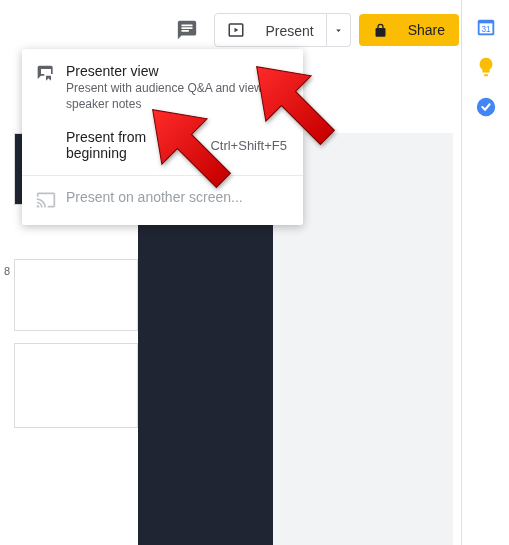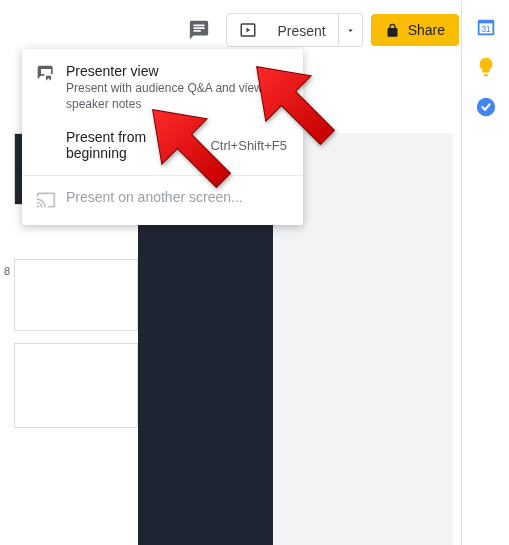--- a/index.html
+++ b/index.html
@@ -4,21 +4,21 @@
 <style>
 * { box-sizing: border-box; margin: 0; padding: 0; }
 body { font-family: Arial, sans-serif; font-size: 13px; color: #3c4043; width: 509px; height: 545px; overflow: hidden; position: relative; background: #fff; }
 
 .toolbar { position: absolute; top: 8px; right: 8px; display: flex; align-items: center; gap: 8px; height: 44px; }
 .icon-btn { width: 38px; height: 38px; border-radius: 4px; display: flex; align-items: center; justify-content: center; cursor: pointer; }
 .icon-btn.comments { background: transparent; }
 .present-group { display: flex; }
 .present-btn { display: flex; align-items: flex-end; gap: 20px; border: 1px solid #dadce0; border-radius: 4px 0 0 4px; padding: 7px 12px; background: #fff; cursor: pointer; font-size: 14px; color: #3c4043; }
 .present-drop { border: 1px solid #dadce0; border-left: none; border-radius: 0 4px 4px 0; padding: 6px 6px; background: #fff; cursor: pointer; display: flex; align-items: center; }
-.share-btn { display: flex; align-items: center; gap: 8px; background: #fbbc04; border-radius: 4px; padding: 8px 14px; cursor: pointer; font-size: 14px; font-weight: 500; color: #202124; }
+.share-btn { display: flex; align-items: center; gap: 20px; background: #fbbc04; border-radius: 4px; padding: 8px 14px; cursor: pointer; font-size: 14px; font-weight: 500; color: #202124; }
 .avatar { width: 34px; height: 34px; border-radius: 50%; background: #673ab7; color: #fff; display: flex; align-items: center; justify-content: center; font-size: 15px; font-weight: 500; cursor: pointer; }
 
 .dropdown { position: absolute; top: 49px; left: 22px; width: 281px; background: #fff; box-shadow: 0 2px 10px rgba(0,0,0,0.25); border-radius: 2px; z-index: 50; padding: 6px 0; }
 .dd-item { display: flex; align-items: flex-start; padding: 8px 16px 9px 14px; gap: 10px; cursor: pointer; }
 .dd-item.disabled { color: #9aa0a6; cursor: default; }
 .dd-ico { width: 20px; flex-shrink: 0; display: flex; align-items: center; justify-content: center; padding-top:1px; }
 .dd-body { flex: 1; }
 .dd-title { font-size: 14px; color: #202124; }
 .dd-sub { font-size: 12px; color: #5f6368; line-height: 1.35; margin-top: 1px; }
 .dd-shortcut { font-size: 13px; color: #5f6368; align-self: center; }

